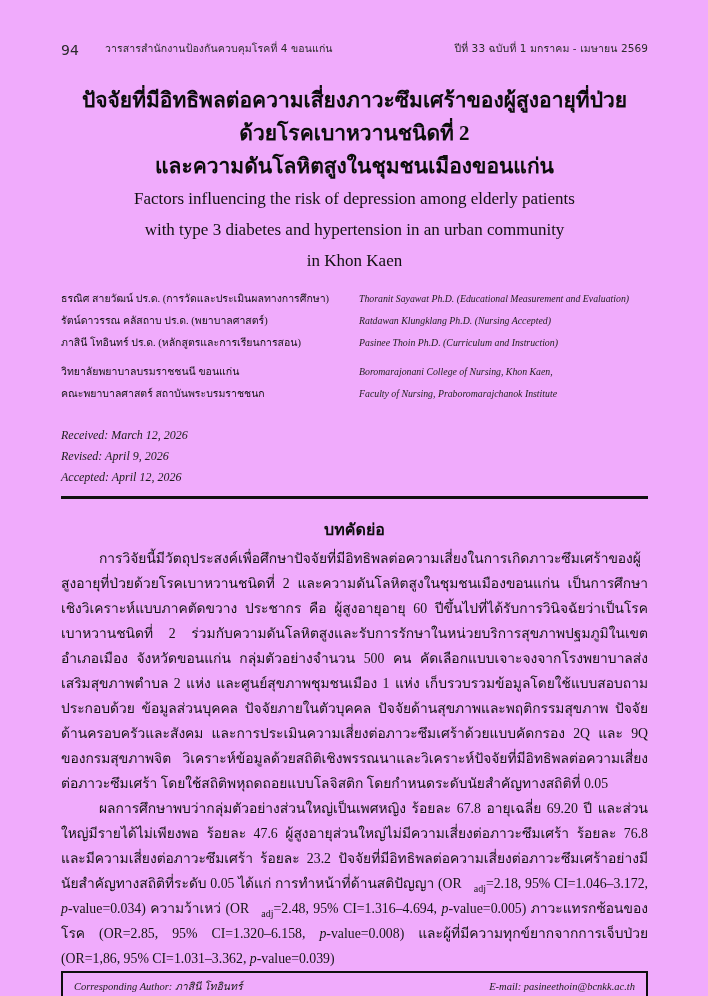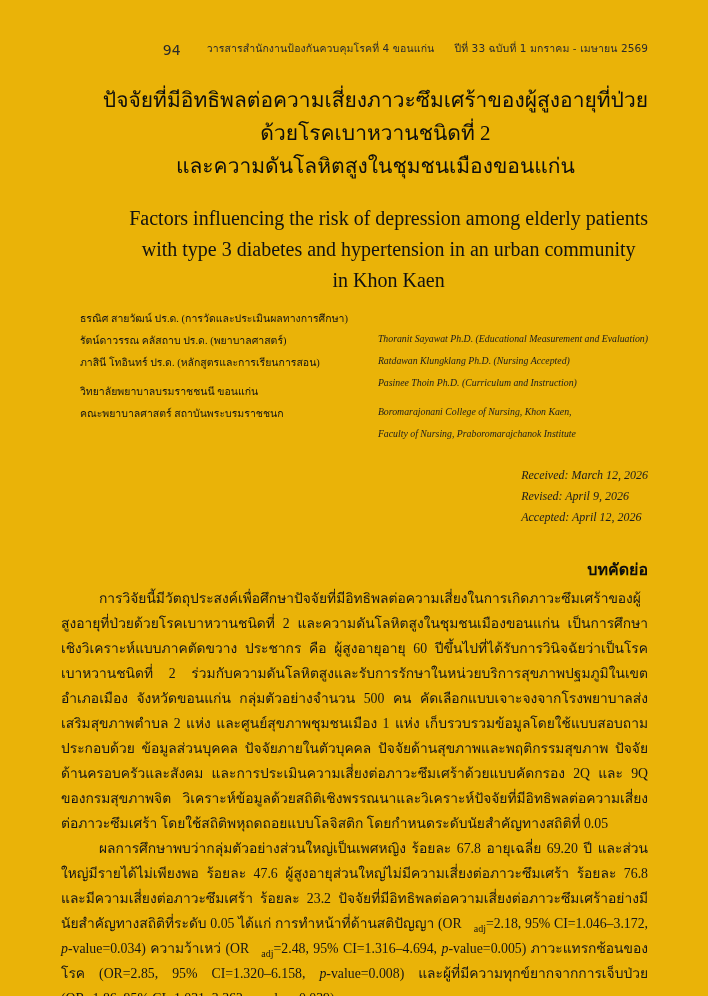--- a/index.html
+++ b/index.html
@@ -1,39 +1,38 @@
 <!DOCTYPE html>
 <html lang="th"><head>
 <meta charset="utf-8">
 <style>
   html,body{margin:0;padding:0;background:#e8e8e8;}
   .page{
-    width:708px;height:996px;background:#eab308;color:#141414;
+    width:708px;height:996px;background:#f0abfc;color:#141414;
     box-sizing:border-box;padding:40px 60px 56px 61px;
     display:flex;flex-direction:column;overflow:hidden;
     font-family:"Liberation Serif","DejaVu Serif",serif;
     margin:0 auto;
-    align-items:flex-end;
   }
   
   .hdr{
     display:flex;align-items:flex-end;
     font-family:"DejaVu Sans","Liberation Sans",sans-serif;
     font-size:10.5px;color:#2b2b2b;letter-spacing:0.1px;
   }
   .hdr .pnum{font-size:14px;margin-right:26px;line-height:1;}
   .hdr .jname{flex:1;}
   .hdr .issue{text-align:right;white-space:nowrap;margin-left:20px;}
   
-  .title-th{margin-top:27px;text-align:center;font-weight:normal;font-size:21px;line-height:33px;color:#0d0d0d;}
-  .title-en{margin-top:20px;text-align:center;font-size:20px;line-height:31px;color:#111;}
+  .title-th{margin-top:27px;text-align:center;font-weight:bold;font-size:21px;line-height:33px;color:#0d0d0d;}
+  .title-en{margin-top:0;text-align:center;font-size:17px;line-height:31px;color:#111;}
   
   .authors{display:flex;margin-top:12px;}
   .auth-col-th{width:298px;font-size:10.5px;line-height:22px;}
-  .auth-col-en{flex:1;font-style:italic;font-size:9.8px;line-height:22px;color:#1c1c1c;margin-top:20px;}
+  .auth-col-en{flex:1;font-style:italic;font-size:9.8px;line-height:22px;color:#1c1c1c;}
   .affil{margin-top:7px;}
   
   .dates{margin-top:20px;font-style:italic;font-size:12px;line-height:21px;color:#1c1c1c;}
   
   .rule{margin-top:8px;border-top:2.5px solid #111;border-bottom:1.2px solid #111;height:3px;}
   
   .abs-head{margin-top:18px;text-align:center;font-weight:bold;font-size:16px;color:#0d0d0d;}
   .abs-body{margin-top:4px;font-size:13.8px;line-height:25px;text-align:justify;color:#151515;}
   .abs-body p{margin:0;text-indent:38px;}
   .abs-body sub{font-size:10px;line-height:0;margin-left:12px;}

